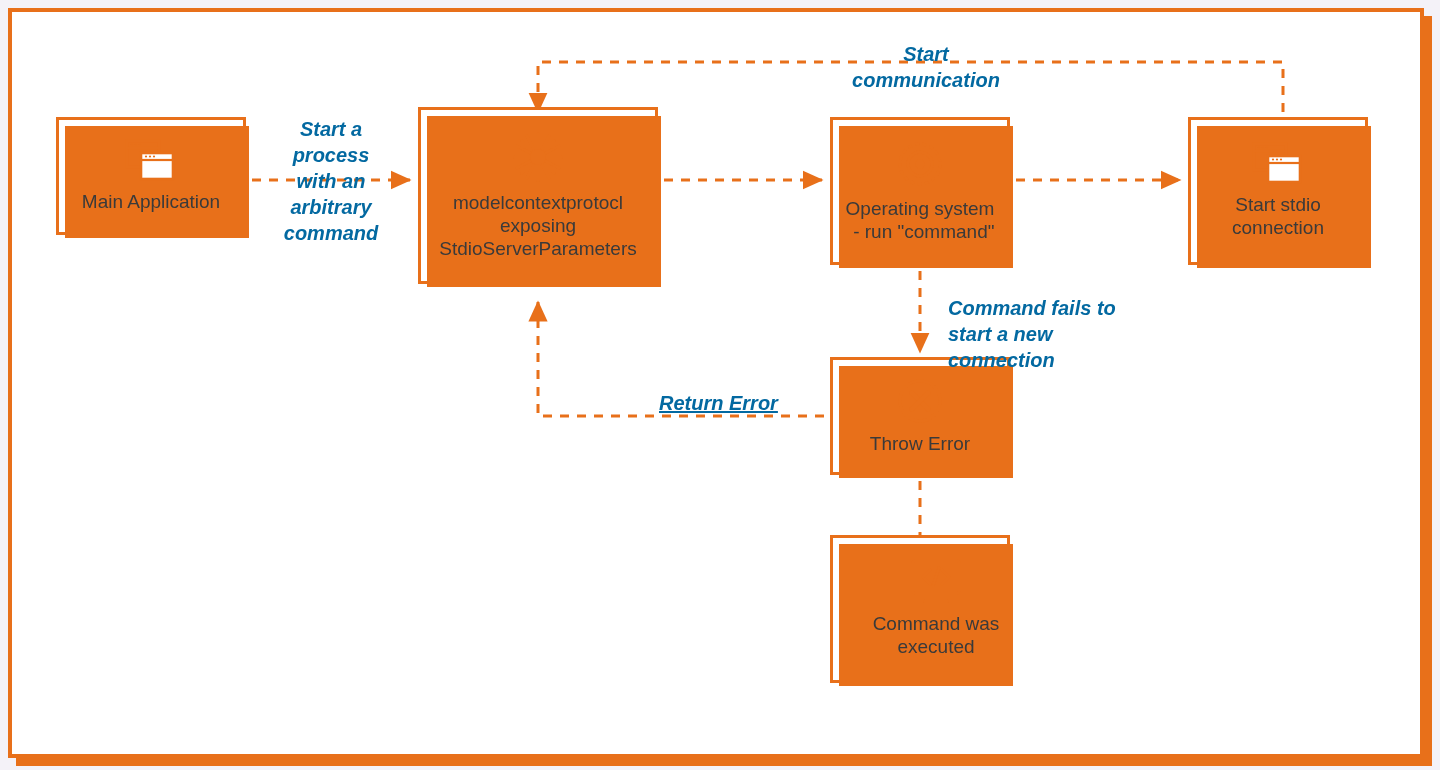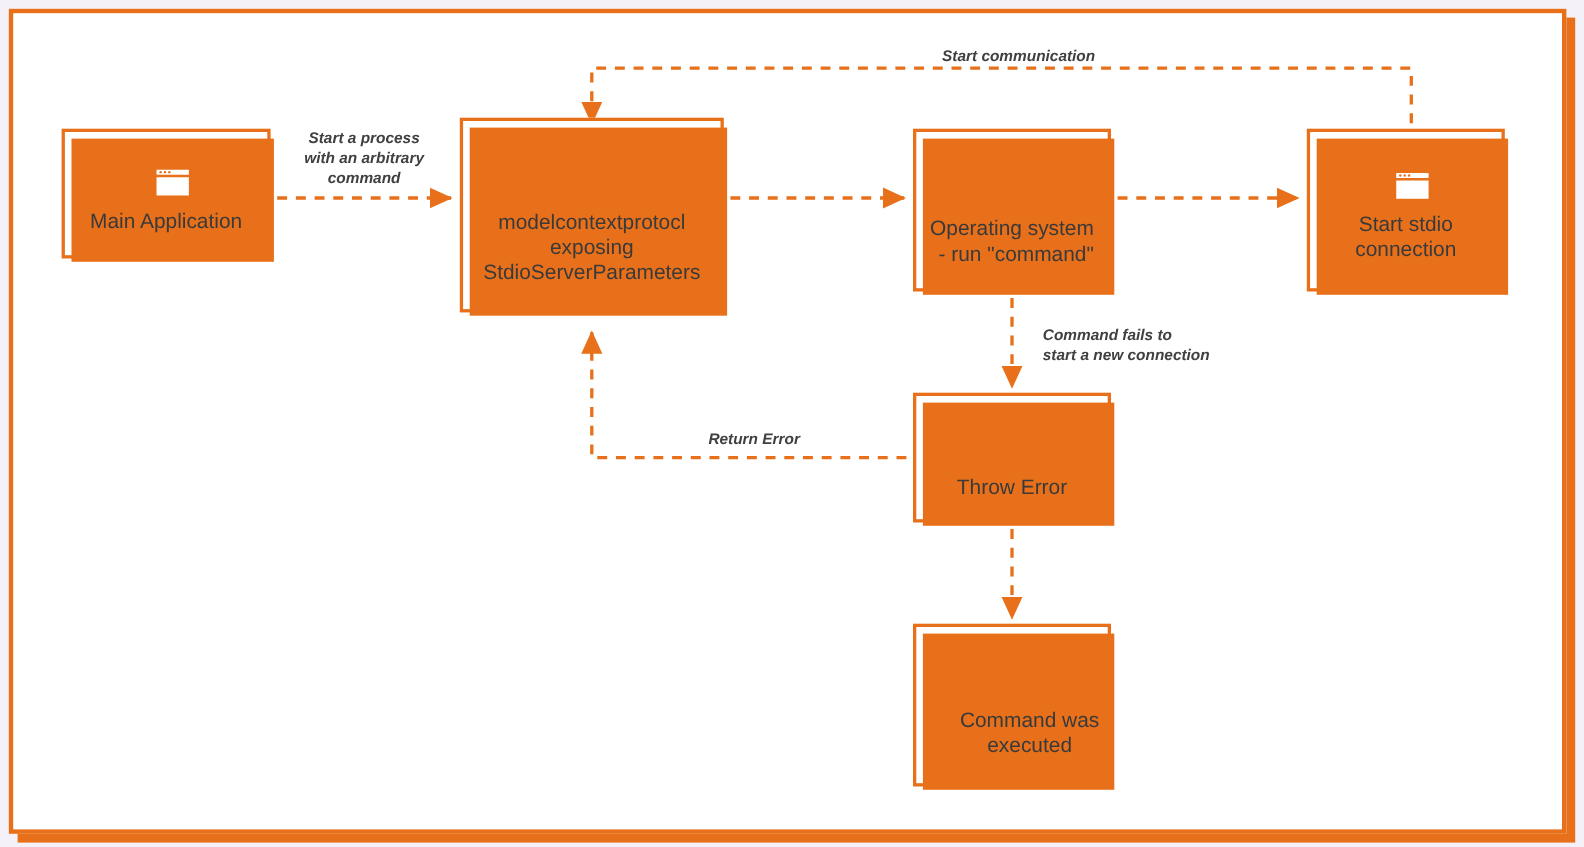--- a/index.html
+++ b/index.html
@@ -69,22 +69,22 @@
     margin-bottom: 8px;
     line-height: 0;
   }
 
   
   .edge-label {
     position: absolute;
     font-family: "Liberation Sans", sans-serif;
     font-style: italic;
     font-weight: bold;
-    font-size: 14px;
-    color: #404040;
+    font-size: 20px;
+    color: #0369a1;
     line-height: 1.3;
     z-index: 4;
     white-space: pre-line;
   }
   .edge-label.center { text-align: center; }
 
   svg.edges {
     position: absolute;
     left: 0;
     top: 0;
@@ -204,21 +204,21 @@
     <div class="ico">
       <svg width="48" height="48" viewBox="0 0 48 48" xmlns="http://www.w3.org/2000/svg">
         <circle cx="24" cy="24" r="20" fill="none" stroke="#e8701a" stroke-width="3"></circle>
         <line x1="16" y1="16" x2="32" y2="32" stroke="#e8701a" stroke-width="5" stroke-linecap="round"></line>
         <line x1="32" y1="16" x2="16" y2="32" stroke="#e8701a" stroke-width="5" stroke-linecap="round"></line>
       </svg>
     </div>
     <div class="label">Throw Error</div>
   </div>
 
-  <div class="node" style="left:830px; top:567px; width:180px; height:148px;padding-left:32px;">
+  <div class="node" style="left:830px; top:535px; width:180px; height:148px;padding-left:32px;">
     <div class="shadow"></div>
     <div class="ico">
       <svg width="54" height="46" viewBox="0 0 54 46" xmlns="http://www.w3.org/2000/svg">
         <rect x="4" y="2" width="46" height="32" rx="2" fill="none" stroke="#e8701a" stroke-width="3"></rect>
         <line x1="27" y1="34" x2="27" y2="41" stroke="#e8701a" stroke-width="3"></line>
         <line x1="16" y1="42" x2="38" y2="42" stroke="#e8701a" stroke-width="3" stroke-linecap="round"></line>
         <path d="M21 11 L14 18 L21 25" fill="none" stroke="#e8701a" stroke-width="3" stroke-linecap="round" stroke-linejoin="round"></path>
         <path d="M33 11 L40 18 L33 25" fill="none" stroke="#e8701a" stroke-width="3" stroke-linecap="round" stroke-linejoin="round"></path>
         <line x1="30" y1="9" x2="24" y2="27" stroke="#e8701a" stroke-width="3" stroke-linecap="round"></line>
       </svg>
@@ -226,14 +226,14 @@
     <div class="label">Command was
 executed</div>
   </div>
 
   <div class="edge-label center" style="left:272px; top:116px; width:118px;">Start a process
 with an arbitrary
 command</div>
   <div class="edge-label center" style="left:851px; top:41px; width:150px;">Start communication</div>
   <div class="edge-label" style="left:948px; top:295px; width:180px;">Command fails to
 start a new connection</div>
-  <div class="edge-label" style="left:644px; top:390px; width:120px;">Return Error</div>
+  <div class="edge-label" style="left:659px; top:390px; width:120px;text-decoration:underline;">Return Error</div>
 </div>
 
 </body></html>

